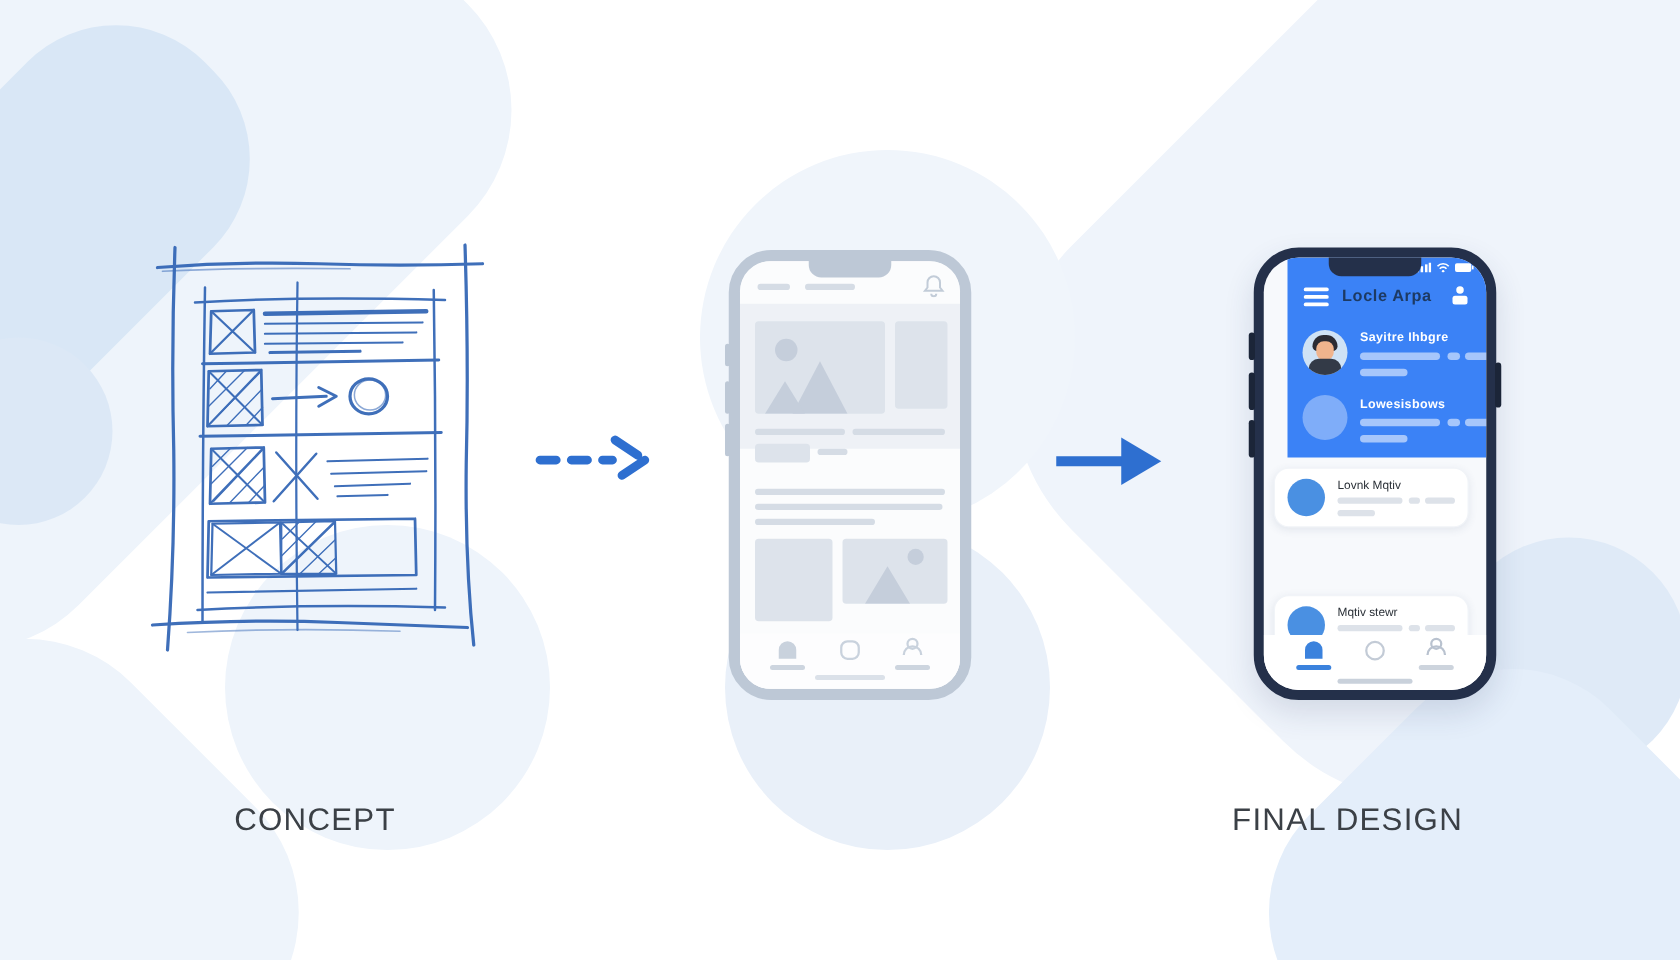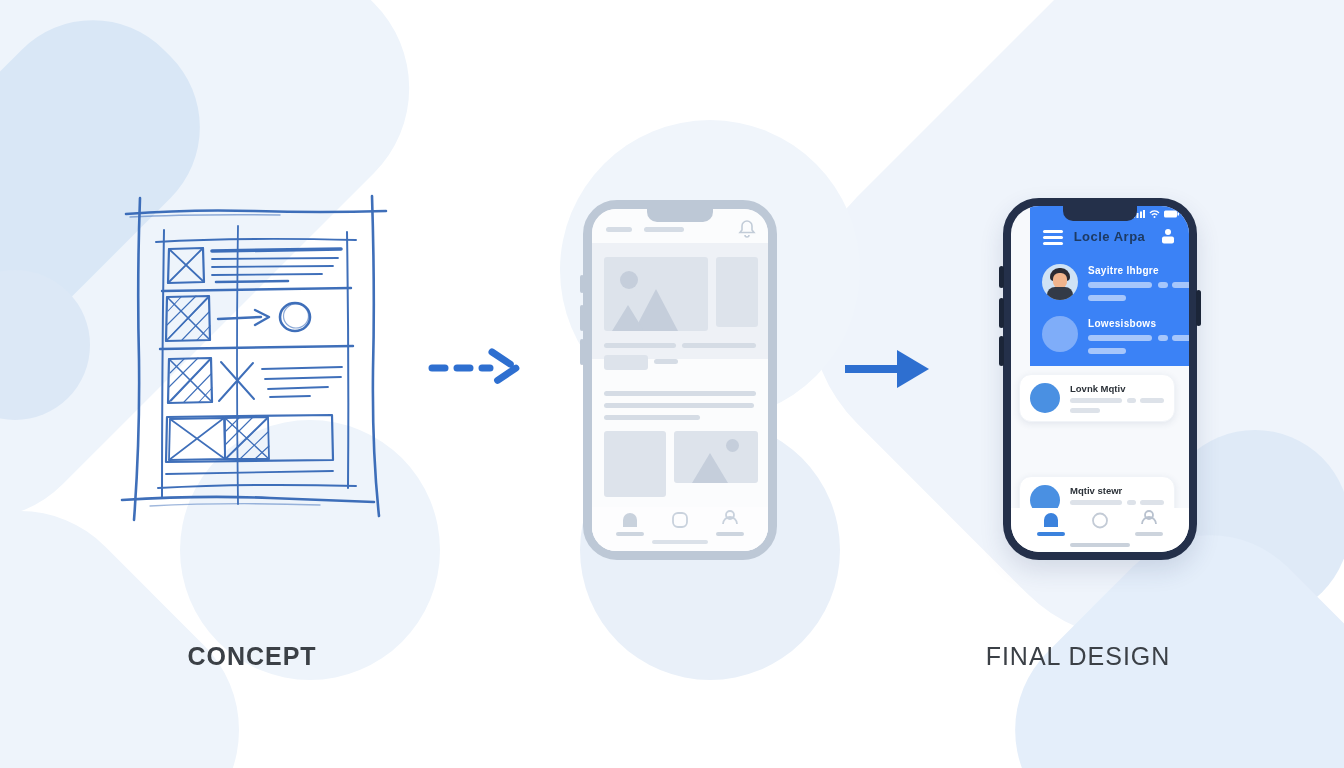--- a/index.html
+++ b/index.html
@@ -56,21 +56,21 @@
   .hamburger span{display:block;height:3px;background:#fff;border-radius:2px;margin-bottom:3px;}
   .avatar{position:absolute;width:36px;height:36px;border-radius:50%;overflow:hidden;background:#cfe2f5;}
   .avatar .hair{position:absolute;left:8px;top:4px;width:20px;height:13px;background:#2b2b33;border-radius:9px 9px 4px 4px;}
   .avatar .face{position:absolute;left:11px;top:9px;width:14px;height:15px;background:#f0b48d;border-radius:6px;}
   .avatar .body{position:absolute;left:5px;top:23px;width:26px;height:16px;background:#333a47;border-radius:8px 8px 0 0;}
   .ghost-circle{position:absolute;width:36px;height:36px;border-radius:50%;background:rgba(255,255,255,.35);}
   .blue-row-title{position:absolute;color:#ffffff;font-size:10px;font-weight:bold;letter-spacing:.3px;text-align:center;}
   .card{position:absolute;left:8px;width:154px;height:46px;background:#ffffff;border-radius:12px;
     box-shadow:0 2px 7px rgba(45,70,110,.10);border:1px solid #f1f4f8;}
   .card .dot{position:absolute;left:10px;top:8px;width:30px;height:30px;border-radius:50%;background:#4a90e2;}
-  .card .ct{position:absolute;left:50px;top:8px;font-size:9.5px;font-weight:bold;color:#2b3138;}
+  .card .ct{position:absolute;left:50px;top:8px;font-size:9.5px;font-weight:normal;color:#2b3138;}
   .gbar{position:absolute;height:5px;border-radius:3px;background:#dde2e9;}
   .final-nav{position:absolute;left:0;right:0;bottom:0;height:44px;background:#ffffff;}
   .status-icons{position:absolute;right:10px;top:4px;display:flex;gap:4px;align-items:flex-end;}
 
   .nav-underline{position:absolute;height:4px;border-radius:2px;}
   .home-indicator{position:absolute;left:50%;transform:translateX(-50%);height:4px;border-radius:2px;}
 </style>
 </head>
 <body>
 
@@ -288,16 +288,16 @@
           <path d="M3 15 a7 7 0 0 1 14 0" fill="none" stroke="#b9c2cf" stroke-width="1.8"></path>
         </svg>
         <div class="nav-underline" style="left:26px;top:24px;width:28px;background:#3b82dd;"></div>
         <div class="nav-underline" style="left:124px;top:24px;width:28px;background:#cdd4dd;"></div>
         <div class="home-indicator" style="bottom:5px;width:60px;background:#c9d1db;"></div>
       </div>
     </div>
     <div class="final-notch"></div>
   </div>
 
-  <div class="stage-label" style="left:100px;width:304px;font-weight:bold;">CONCEPT</div>
+  <div class="stage-label" style="left:100px;width:304px;">CONCEPT</div>
   <div class="stage-label" style="left:928px;width:300px;">FINAL DESIGN</div>
 
 </div>
 
 </body></html>

